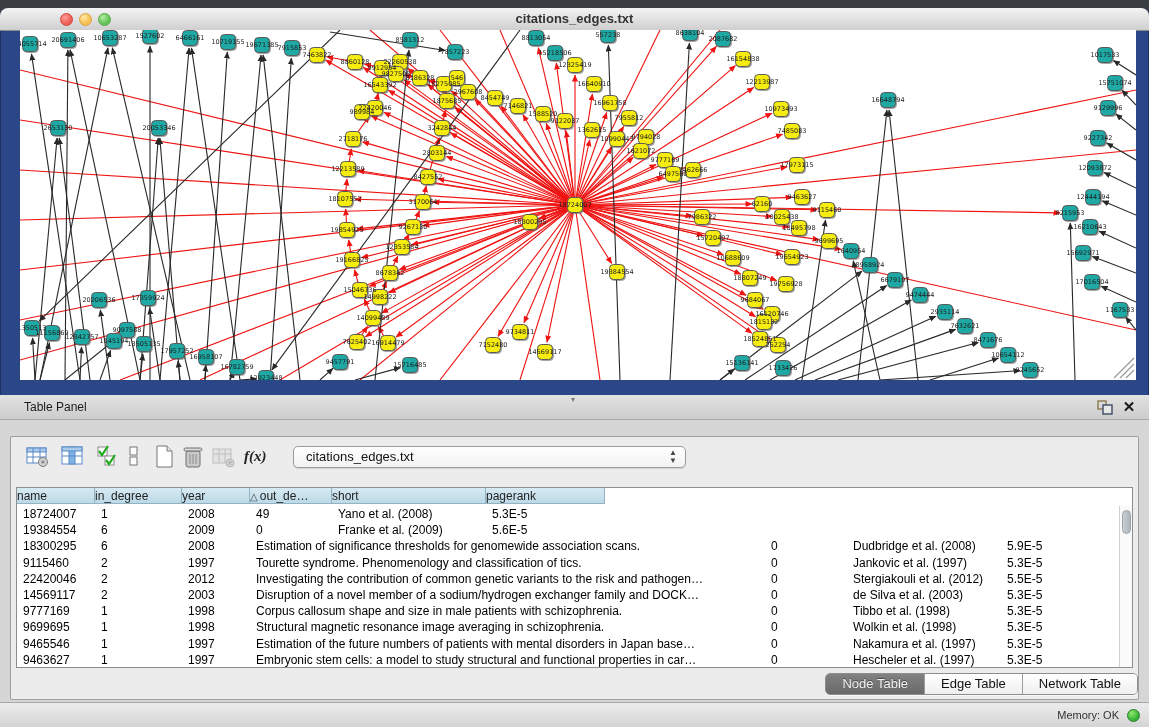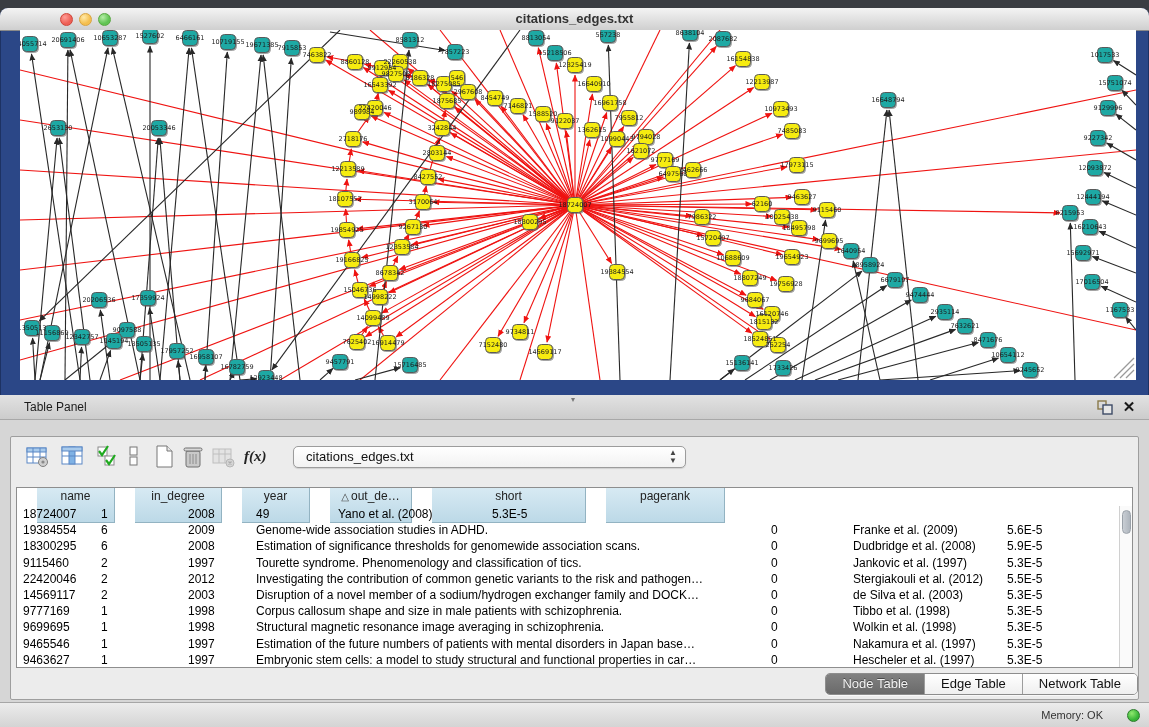--- a/index.html
+++ b/index.html
@@ -36,42 +36,42 @@
   .tool{position:absolute;top:0;cursor:pointer;}
   .fx{font-family:"Liberation Serif",serif;font-style:italic;font-weight:bold;font-size:15px;color:#222;}
   .combo{position:absolute;left:277px;top:1px;width:393px;height:22px;background:linear-gradient(#ffffff,#f2f2f2);
     border:1px solid #9c9c9c;border-radius:5px;box-sizing:border-box;box-shadow:0 1px 1px rgba(0,0,0,.12);cursor:pointer;}
   .combo .val{position:absolute;left:12px;top:0;height:20px;line-height:20px;font-size:13px;color:#111;}
   .combo .stepper{position:absolute;right:8px;top:2px;font-size:8px;color:#444;line-height:8px;text-align:center;}
 
   .dtable{position:absolute;left:5px;top:50px;width:1117px;height:181px;background:#fff;
     border:1px solid #8e8e8e;box-sizing:border-box;overflow:hidden;}
   .thead{position:absolute;left:0;top:0;height:18px;width:1103px;display:flex;}
-  .th{height:35px;line-height:17px;font-size:12px;color:#222;text-align:center;box-sizing:border-box;
+  .th{height:16px;line-height:17px;font-size:12px;color:#222;text-align:left;box-sizing:border-box;
     background:linear-gradient(#d7eaf3,#bcd9e7);border-right:1px solid #93b3c2;border-bottom:1px solid #93b3c2;
-    overflow:hidden;white-space:nowrap;cursor:pointer;margin-left:20px;}
+    overflow:hidden;white-space:nowrap;cursor:pointer;}
   .sortglyph{font-size:10px;color:#444;margin-right:2px;}
   .tbody{position:absolute;left:0;top:18px;width:1103px;}
   .trow{display:flex;height:16.2px;}
   .td{font-size:12px;color:#000;line-height:16px;padding-left:6px;box-sizing:border-box;
     overflow:hidden;white-space:nowrap;}
   .vscroll{position:absolute;right:0;top:18px;width:13px;height:161px;background:#fafafa;border-left:1px solid #d0d0d0;box-sizing:border-box;}
   .vthumb{position:absolute;left:1.5px;top:4px;width:9px;height:24px;background:linear-gradient(90deg,#c9ced4,#aeb5bd);border-radius:5px;border:1px solid #9aa1a9;box-sizing:border-box;cursor:pointer;}
 
   .tabs{position:absolute;left:0;top:236px;width:100%;text-align:right;}
   .seg{display:inline-flex;border:1px solid #8d8d8d;border-radius:5px;overflow:hidden;height:20px;
     box-shadow:0 1px 0 rgba(255,255,255,.7);}
   .seg .tab{padding:0 16px;font-size:13px;line-height:20px;background:linear-gradient(#ffffff,#efefef);
     color:#111;border-right:1px solid #9d9d9d;cursor:pointer;}
   .seg .tab:last-child{border-right:none;}
   .seg .tab.active{background:linear-gradient(#818181,#6a6a6a);color:#f2f2f2;text-shadow:0 -1px 0 rgba(0,0,0,.4);}
 
   .statusbar{position:absolute;left:0;bottom:0;width:100%;height:25px;
     background:linear-gradient(#ececec,#d4d4d4);border-top:1px solid #a6a6a6;box-sizing:border-box;}
-  .mem{position:absolute;right:46px;top:0;height:16px;line-height:24px;font-size:11px;color:#333;}
+  .mem{position:absolute;right:30px;top:0;height:16px;line-height:24px;font-size:11px;color:#333;}
   .memdot{position:absolute;right:9px;top:6px;width:13px;height:13px;border-radius:50%;
     background:radial-gradient(circle at 35% 30%,#8fe86f,#35b335 65%);border:1px solid #2a7b2a;box-sizing:border-box;}
 </style>
 </head>
 <body>
 
 <div class="screen">
 
   <div class="net-window">
     <div class="titlebar">
@@ -635,21 +635,20 @@
               <div class="td" style="width: 87px;">1</div>
               <div class="td" style="width: 68px;">2008</div>
               <div class="td" style="width: 82px;">49</div>
               <div class="td" style="width: 154px;">Yano et al. (2008)</div>
               <div class="td" style="width: 119px;">5.3E-5</div>
             </div>
             <div class="trow">
               <div class="td" style="width: 78px;">19384554</div>
               <div class="td" style="width: 87px;">6</div>
               <div class="td" style="width: 68px;">2009</div>
-              <div class="td" style="width: 515px;">Genome-wide association studies in ADHD.</div>
               <div class="td" style="width: 82px;">0</div>
               <div class="td" style="width: 154px;">Franke et al. (2009)</div>
               <div class="td" style="width: 119px;">5.6E-5</div>
             </div>
             <div class="trow">
               <div class="td" style="width: 78px;">18300295</div>
               <div class="td" style="width: 87px;">6</div>
               <div class="td" style="width: 68px;">2008</div>
               <div class="td" style="width: 515px;">Estimation of significance thresholds for genomewide association scans.</div>
               <div class="td" style="width: 82px;">0</div>

